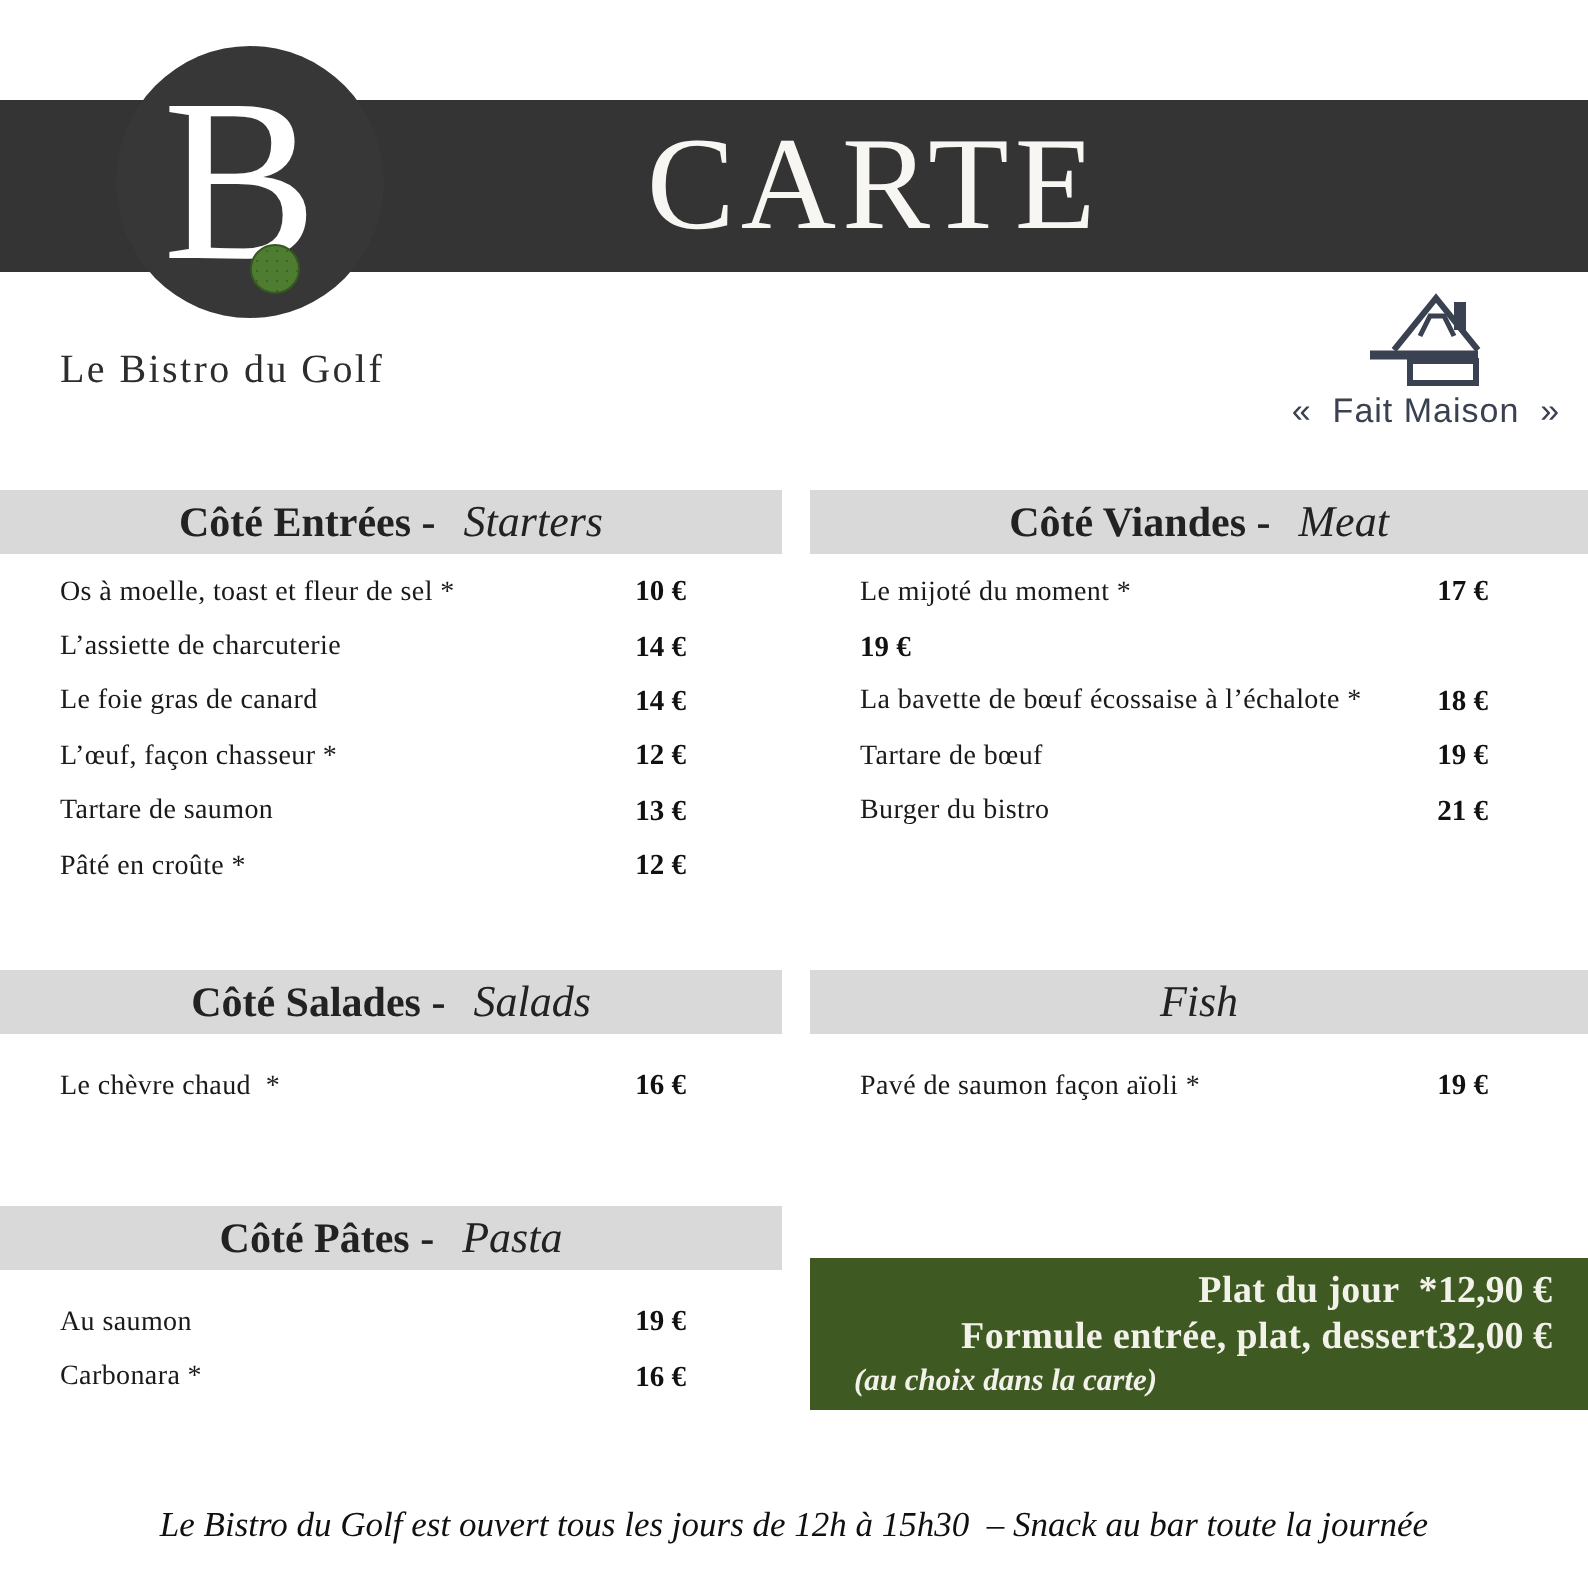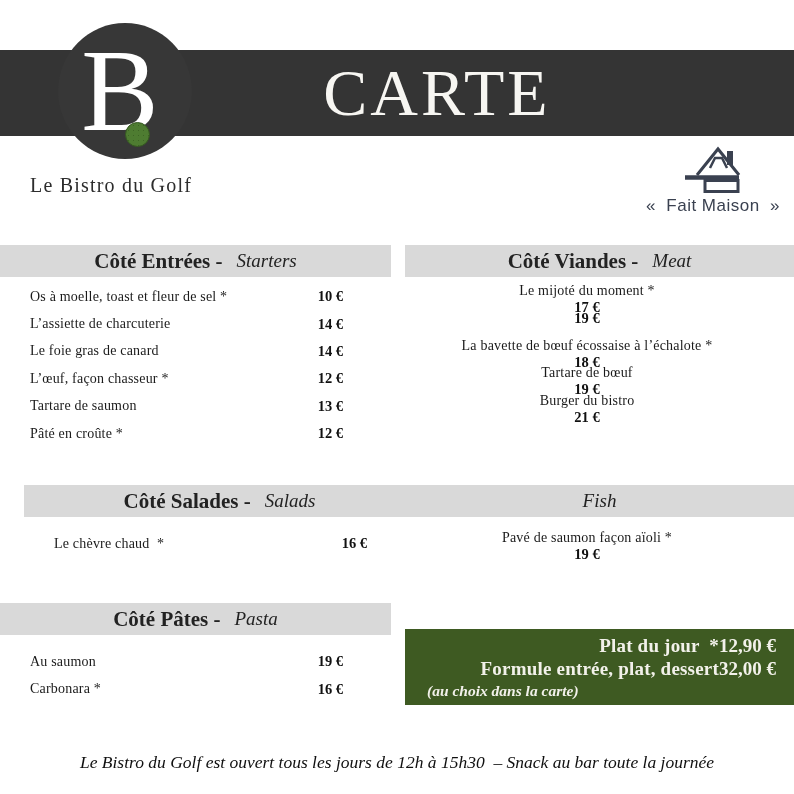--- a/index.html
+++ b/index.html
@@ -26,31 +26,31 @@
     background-size:5px 5px;border:1px solid #355721;box-sizing:border-box;
   }
   .brand{position:absolute;left:30px;top:174px;font-size:20px;letter-spacing:1.2px;color:#2d2d2d;}
   .fait-maison{position:absolute;top:144px;right:6px;width:150px;text-align:center;color:#3a4150;}
   .fait-maison svg{display:block;margin:0 auto;}
   .fm-text{font-family:"Liberation Sans",sans-serif;font-size:17px;margin-top:2px;letter-spacing:0.5px;}
   
   .section{position:absolute;}
   .sec-entrees {left:0;   top:245px;width:391px;}
   .sec-viandes {left:405px;top:245px;width:389px;}
-  .sec-salades {left:0;   top:485px;width:391px;margin-left:24px;}
+  .sec-salades {left:0;   top:485px;width:391px;}
   .sec-poissons{left:405px;top:485px;width:389px;}
   .sec-pates   {left:0;   top:603px;width:391px;}
   .bar{height:32px;background:#d9d9d9;display:flex;align-items:center;justify-content:center;gap:14px;}
   .bar .t{font-weight:bold;font-size:21px;color:#222222;}
-  .bar .s{font-style:italic;font-size:19px;color:#222222;}
+  .bar .s{font-style:italic;font-size:22px;color:#222222;}
   .sec-tight .items{margin-top:6px;}
   .sec-loose .items{margin-top:13px;}
   .item{height:27.4px;display:flex;align-items:center;}
   .col-l .item{padding-left:30px;padding-right:48px;}
-  .col-r .item{padding-left:25px;padding-right:50px;flex-direction:column;}
+  .col-r .item{padding-left:25px;padding-right:50px;}
   .item .n{flex:1;font-size:14px;letter-spacing:0.2px;color:#1a1a1a;}
   .item .p{font-weight:bold;font-size:14.5px;color:#111111;}
   
   .specials{
     position:absolute;left:405px;top:629px;width:389px;height:76px;background:#3e5a22;
     box-sizing:border-box;padding:6px 18px 0 22px;color:#f2f1ea;text-align:right;
   }
   .sp-row{height:22.5px;display:flex;align-items:center;}
   .sp-row .n{flex:1;font-weight:bold;font-size:19px;letter-spacing:0.2px;}
   .sp-row .p{font-weight:bold;font-size:19px;}

